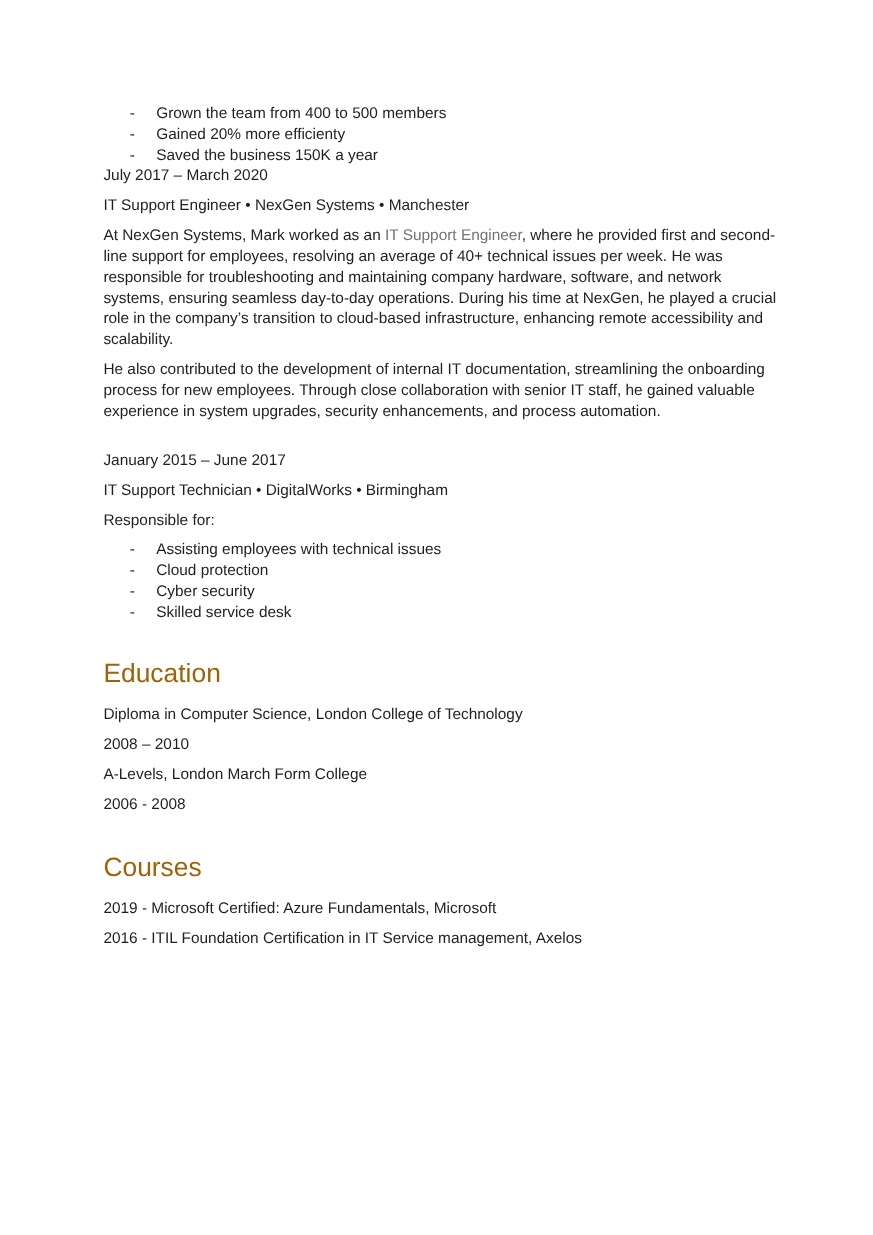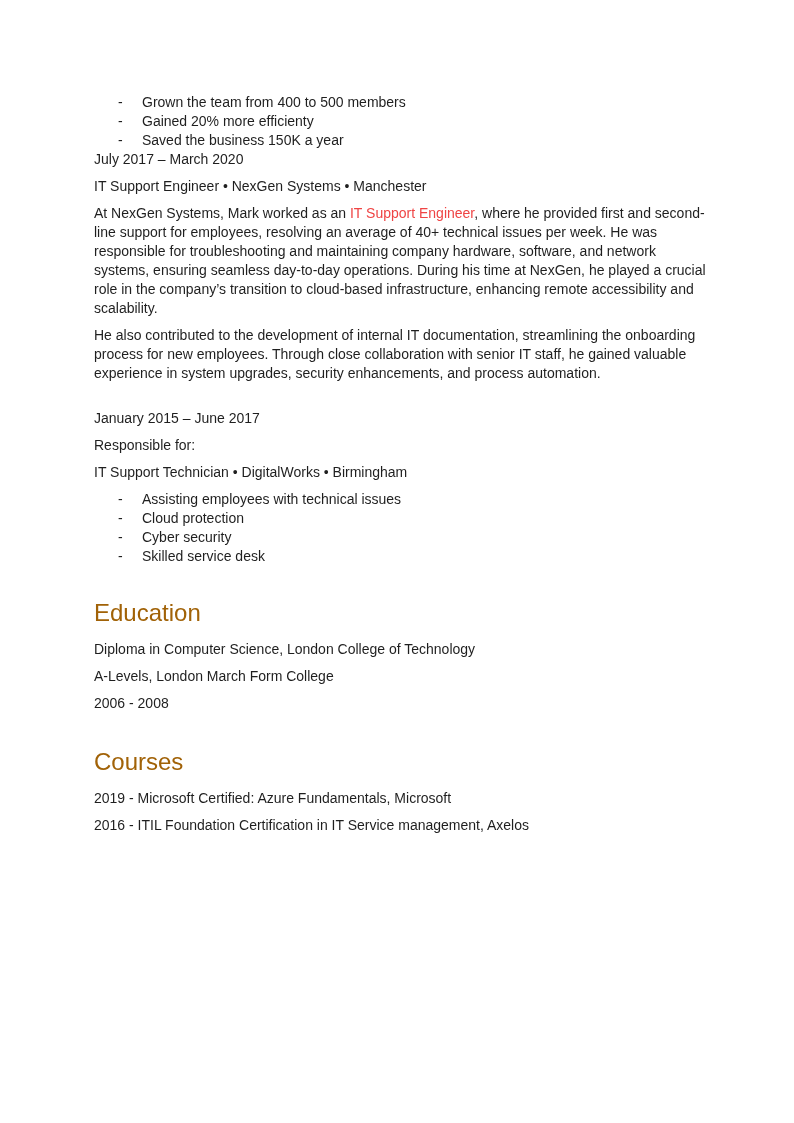--- a/index.html
+++ b/index.html
@@ -31,21 +31,21 @@
     display: flex;
     padding-left: 24px;
     line-height: 19px;
   }
   ul.dash-list li .dash {
     flex: 0 0 24px;
     width: 24px;
   }
   .achievements { margin-bottom: 36px; }
   .gap-before { margin-top: 26px; }
-  .highlight { color: #ef4444; }
+  .highlight { color: #737373; }
   h2.section-heading {
     font-family: "Liberation Sans", "DejaVu Sans", sans-serif;
     font-weight: 400;
     font-size: 24px;
     line-height: 30px;
     color: #a16207;
     margin: 32px 0 12px 0;
   }
   h2.courses-heading { margin-top: 34px; }
   .edu-entry-title, .edu-entry-dates, .course-entry { margin-bottom: 8px; }
@@ -74,22 +74,22 @@
 
     <div>
       <p>July 2017 – March 2020</p>
       <p>IT Support Engineer • NexGen Systems • Manchester</p>
       <p><span>At NexGen Systems, Mark worked as an </span><span class="highlight">IT Support Engineer</span><span>, where he provided first and second-line support for employees, resolving an average of 40+ technical issues per week. He was responsible for troubleshooting and maintaining company hardware, software, and network systems, ensuring seamless day-to-day operations. During his time at NexGen, he played a crucial role in the company’s transition to cloud-based infrastructure, enhancing remote accessibility and scalability.</span></p>
       <p>He also contributed to the development of internal IT documentation, streamlining the onboarding process for new employees. Through close collaboration with senior IT staff, he gained valuable experience in system upgrades, security enhancements, and process automation.</p>
     </div>
 
     <div>
       <p class="gap-before">January 2015 – June 2017</p>
+      <p>IT Support Technician • DigitalWorks • Birmingham</p>
       <p>Responsible for:</p>
-      <p>IT Support Technician • DigitalWorks • Birmingham</p>
       <ul class="dash-list">
         <li>
           <span class="dash">-</span>
           <span>Assisting employees with technical issues</span>
         </li>
         <li>
           <span class="dash">-</span>
           <span>Cloud protection</span>
         </li>
         <li>
@@ -101,20 +101,21 @@
           <span>Skilled service desk</span>
         </li>
       </ul>
     </div>
 
   </section>
 
   <section>
     <h2 class="section-heading">Education</h2>
     <p class="edu-entry-title">Diploma in Computer Science, London College of Technology</p>
+    <p class="edu-entry-dates">2008 – 2010</p>
     <p class="edu-entry-title">A-Levels, London March Form College</p>
     <p class="edu-entry-dates">2006 - 2008</p>
   </section>
 
   <section>
     <h2 class="section-heading courses-heading">Courses</h2>
     <p class="course-entry">2019 - Microsoft Certified: Azure Fundamentals, Microsoft</p>
     <p class="course-entry">2016 - ITIL Foundation Certification in IT Service management, Axelos</p>
   </section>
 

